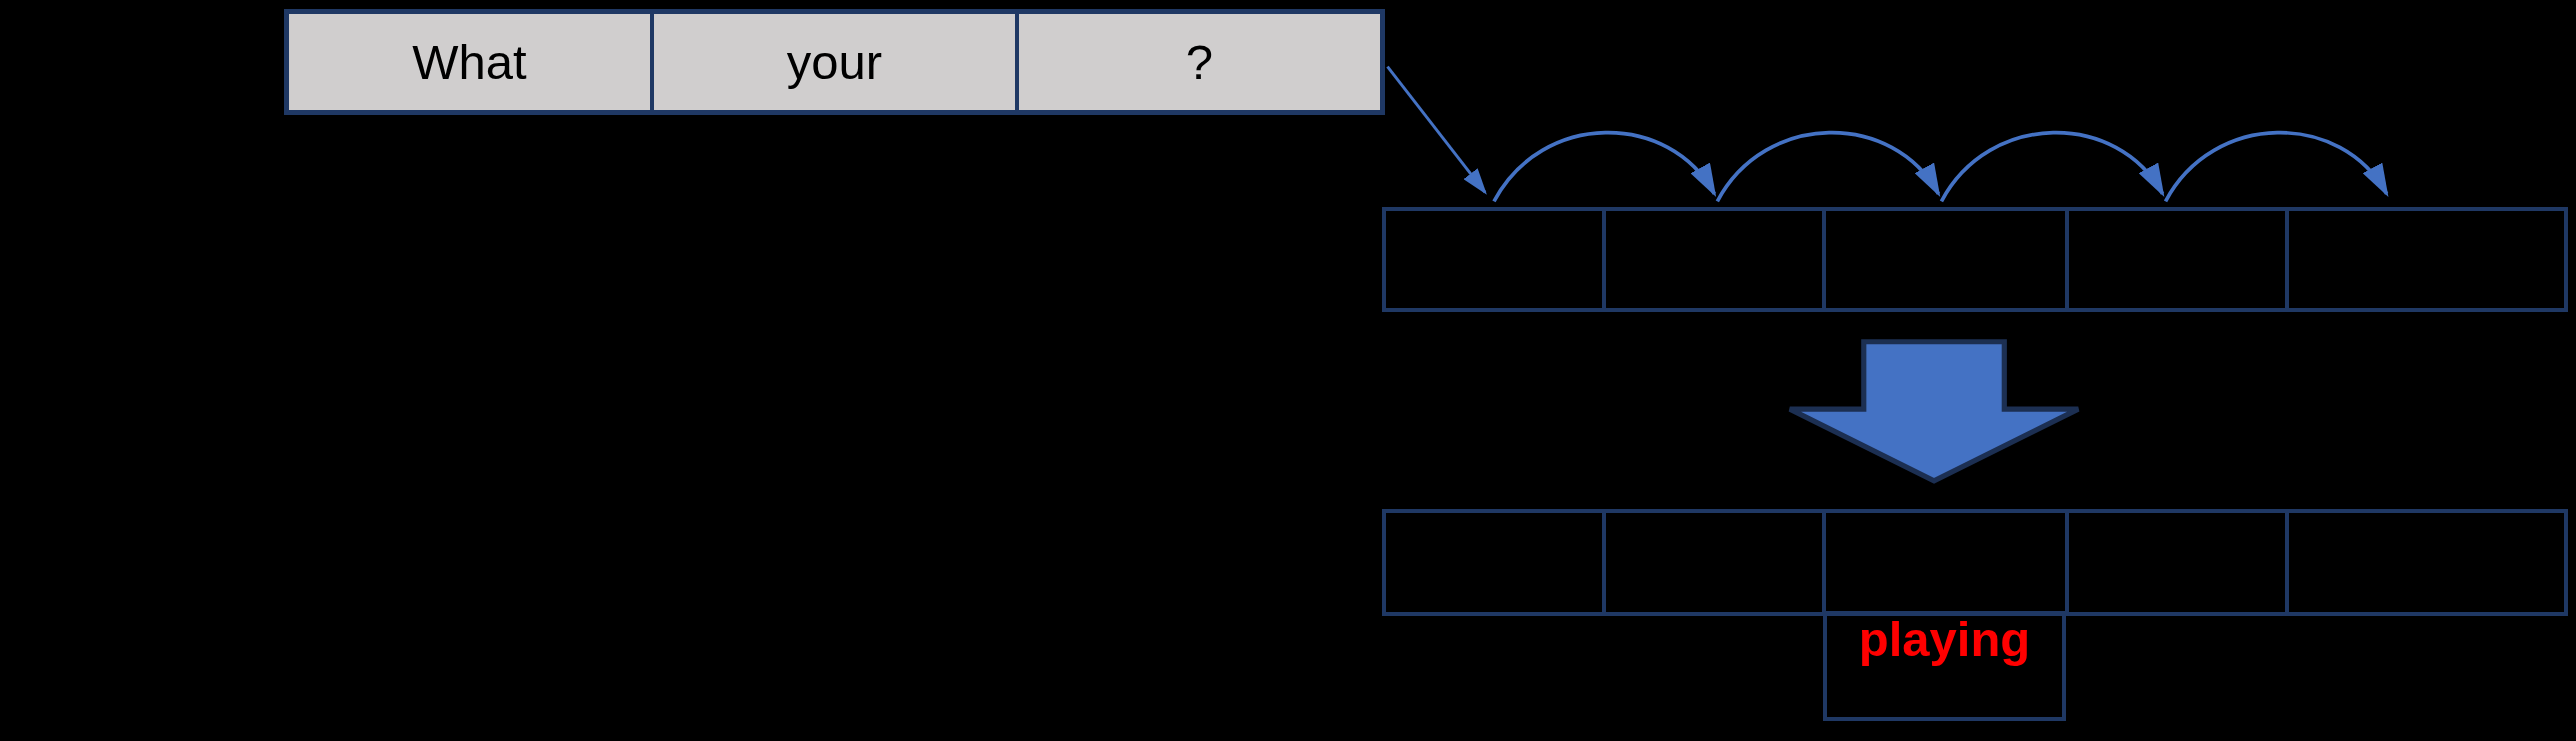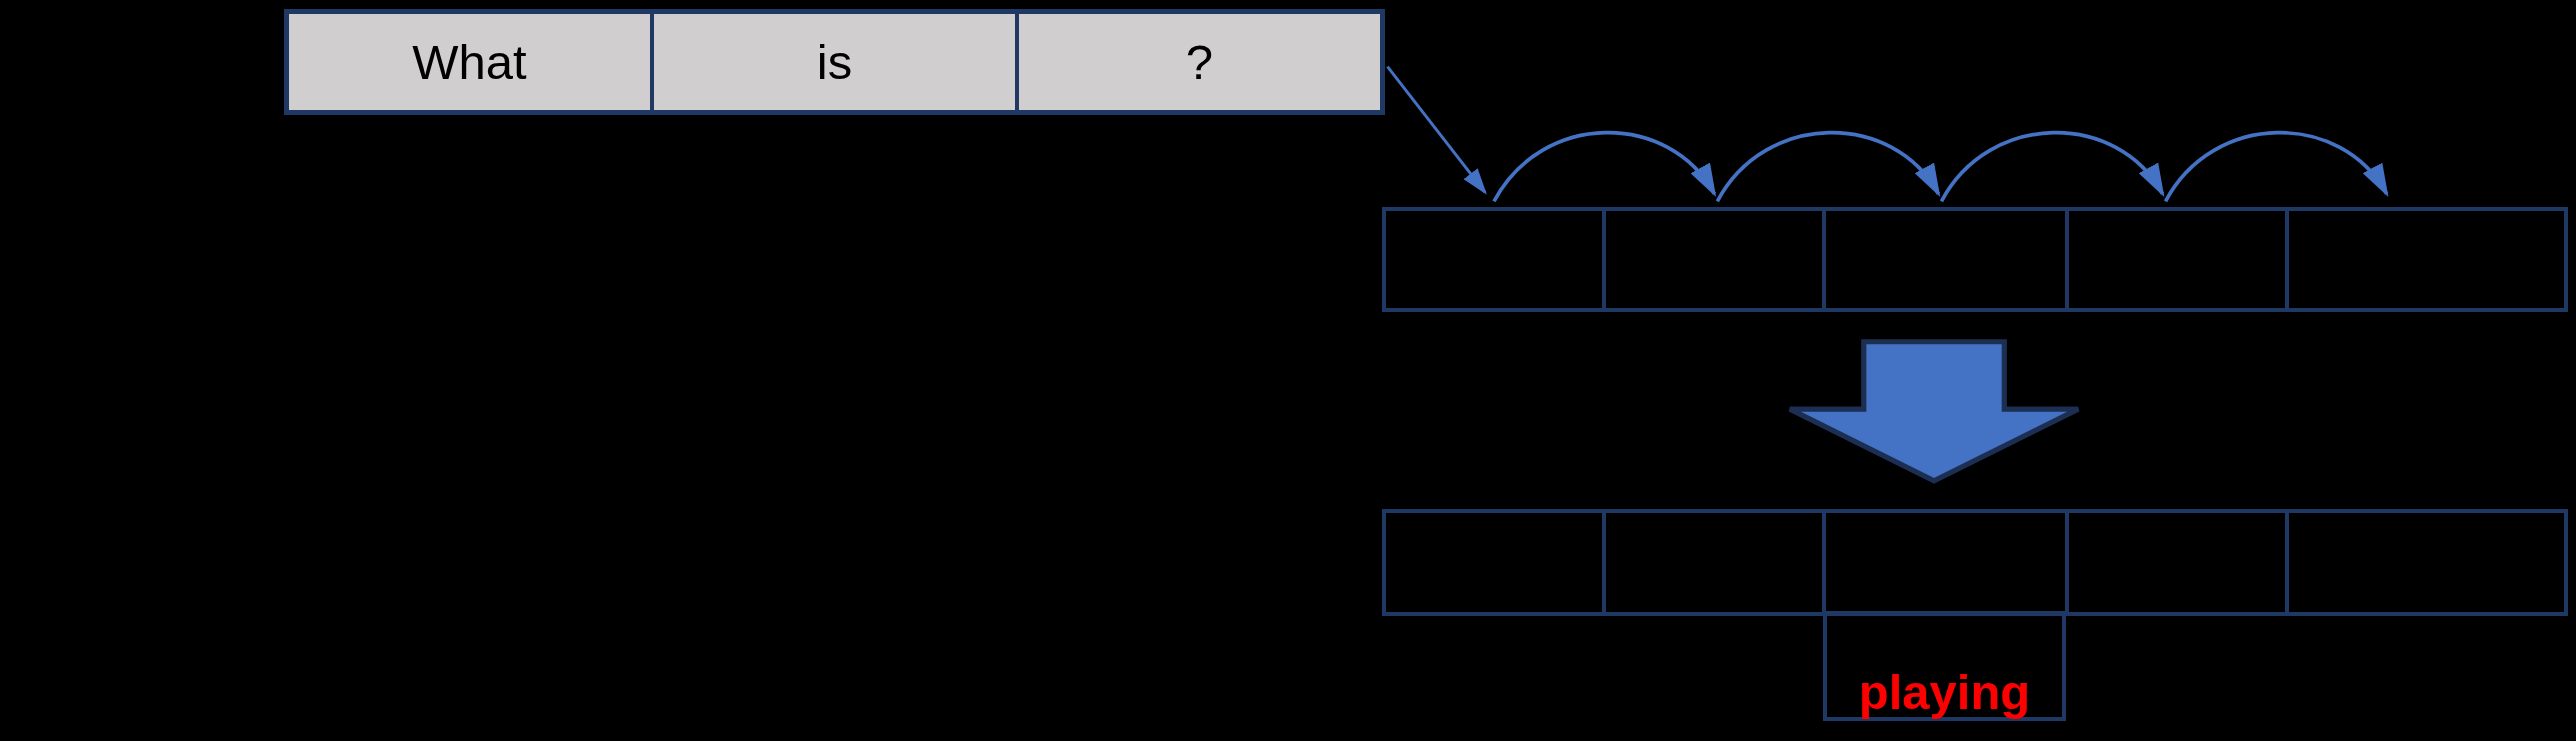--- a/index.html
+++ b/index.html
@@ -47,21 +47,21 @@
   .empty-row .cell:nth-child(4) { flex: 298 0 0; }
   .empty-row .cell:nth-child(5) { flex: 380 0 0; }
 
   #embedding-row { left: 1382px; top: 207px; width: 1186px; height: 105px; }
   #output-row    { left: 1382px; top: 509px; width: 1186px; height: 107px; }
 
   #prediction-box {
     position: absolute;
     left: 1823px; top: 611px; width: 243px; height: 110px;
     border: 4.4px solid var(--border_navy);
-    display: flex; align-items: flex-end; justify-content: center;
+    display: flex; align-items: flex-start; justify-content: center;
     background: transparent;
   }
   #prediction-box span {
     color: var(--prediction_red);
     font-size: 49px;
     font-weight: bold;
     line-height: 1;
   }
 </style>
 </head>
@@ -84,21 +84,21 @@
     <path class="hop-arc" d="M2928 272 C2993 150, 3166 150, 3227 262" marker-end="url(#ah)"></path>
 
     <path class="big-down-arrow" d="M2520 462 L2710 462 L2710 553 L2810 553 L2615 650 L2420 553 L2520 553 Z"></path>
   </svg>
 
   <div class="row" id="sentence-row">
       <div class="cell">
         <span>What</span>
       </div>
       <div class="cell">
-        <span>is</span>
+        <span>your</span>
       </div>
       <div class="cell">
         <span>?</span>
       </div>
     </div>
 
   <div class="row empty-row" id="embedding-row">
       <div class="cell"><span></span></div>
       <div class="cell"><span></span></div>
       <div class="cell"><span></span></div>

